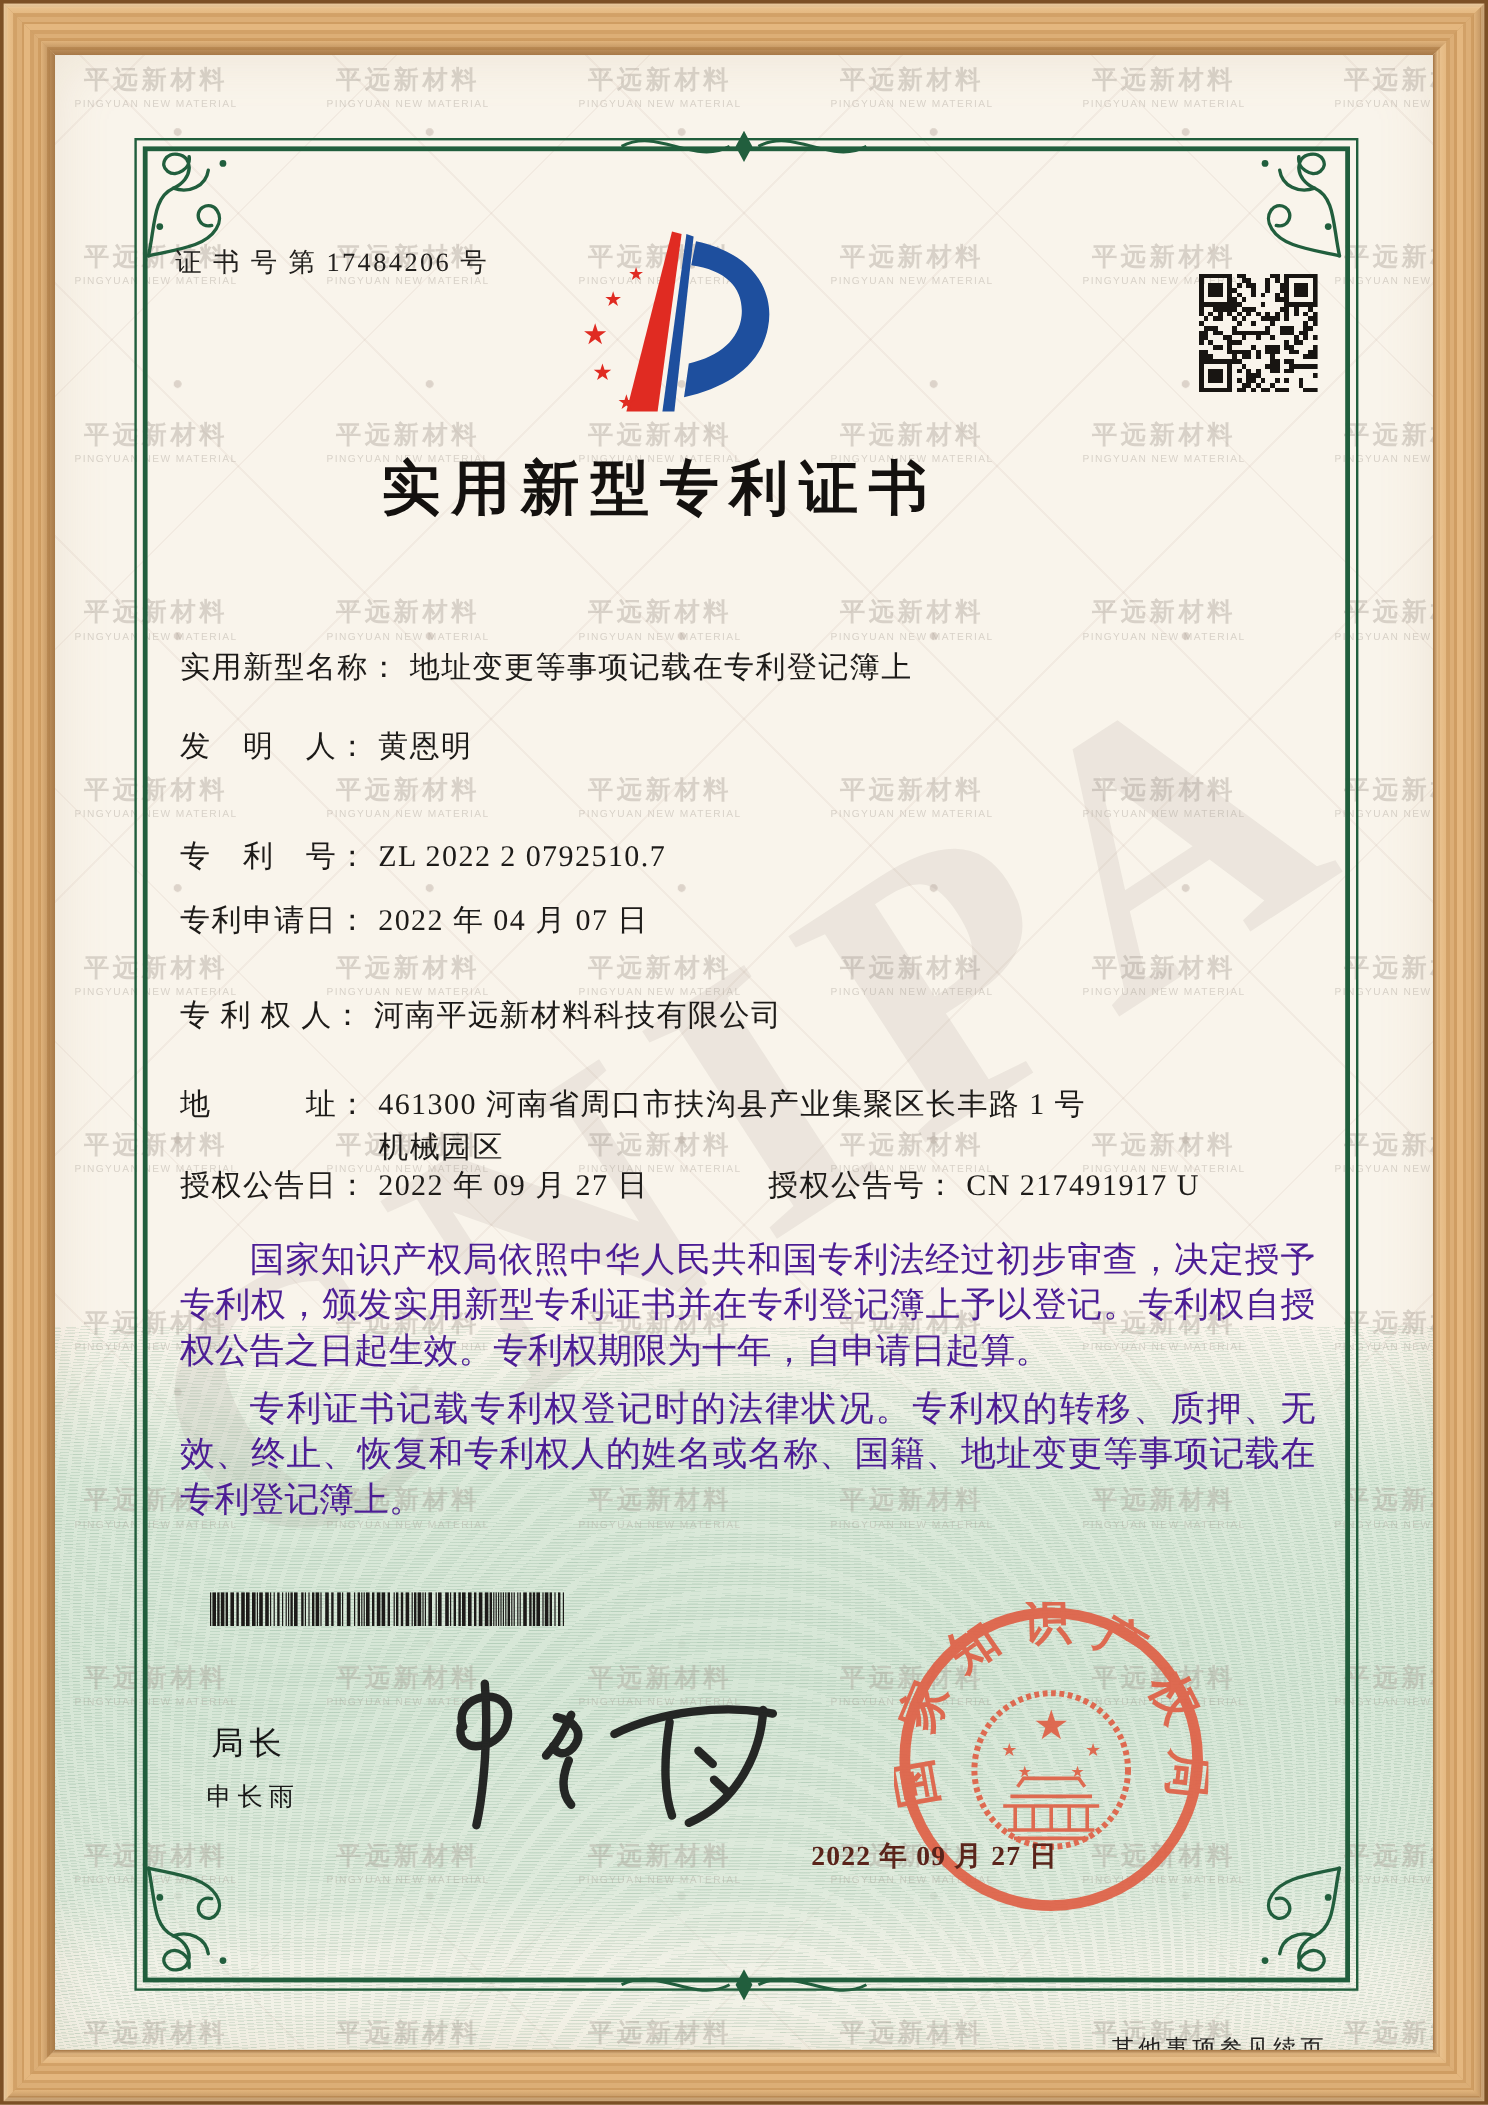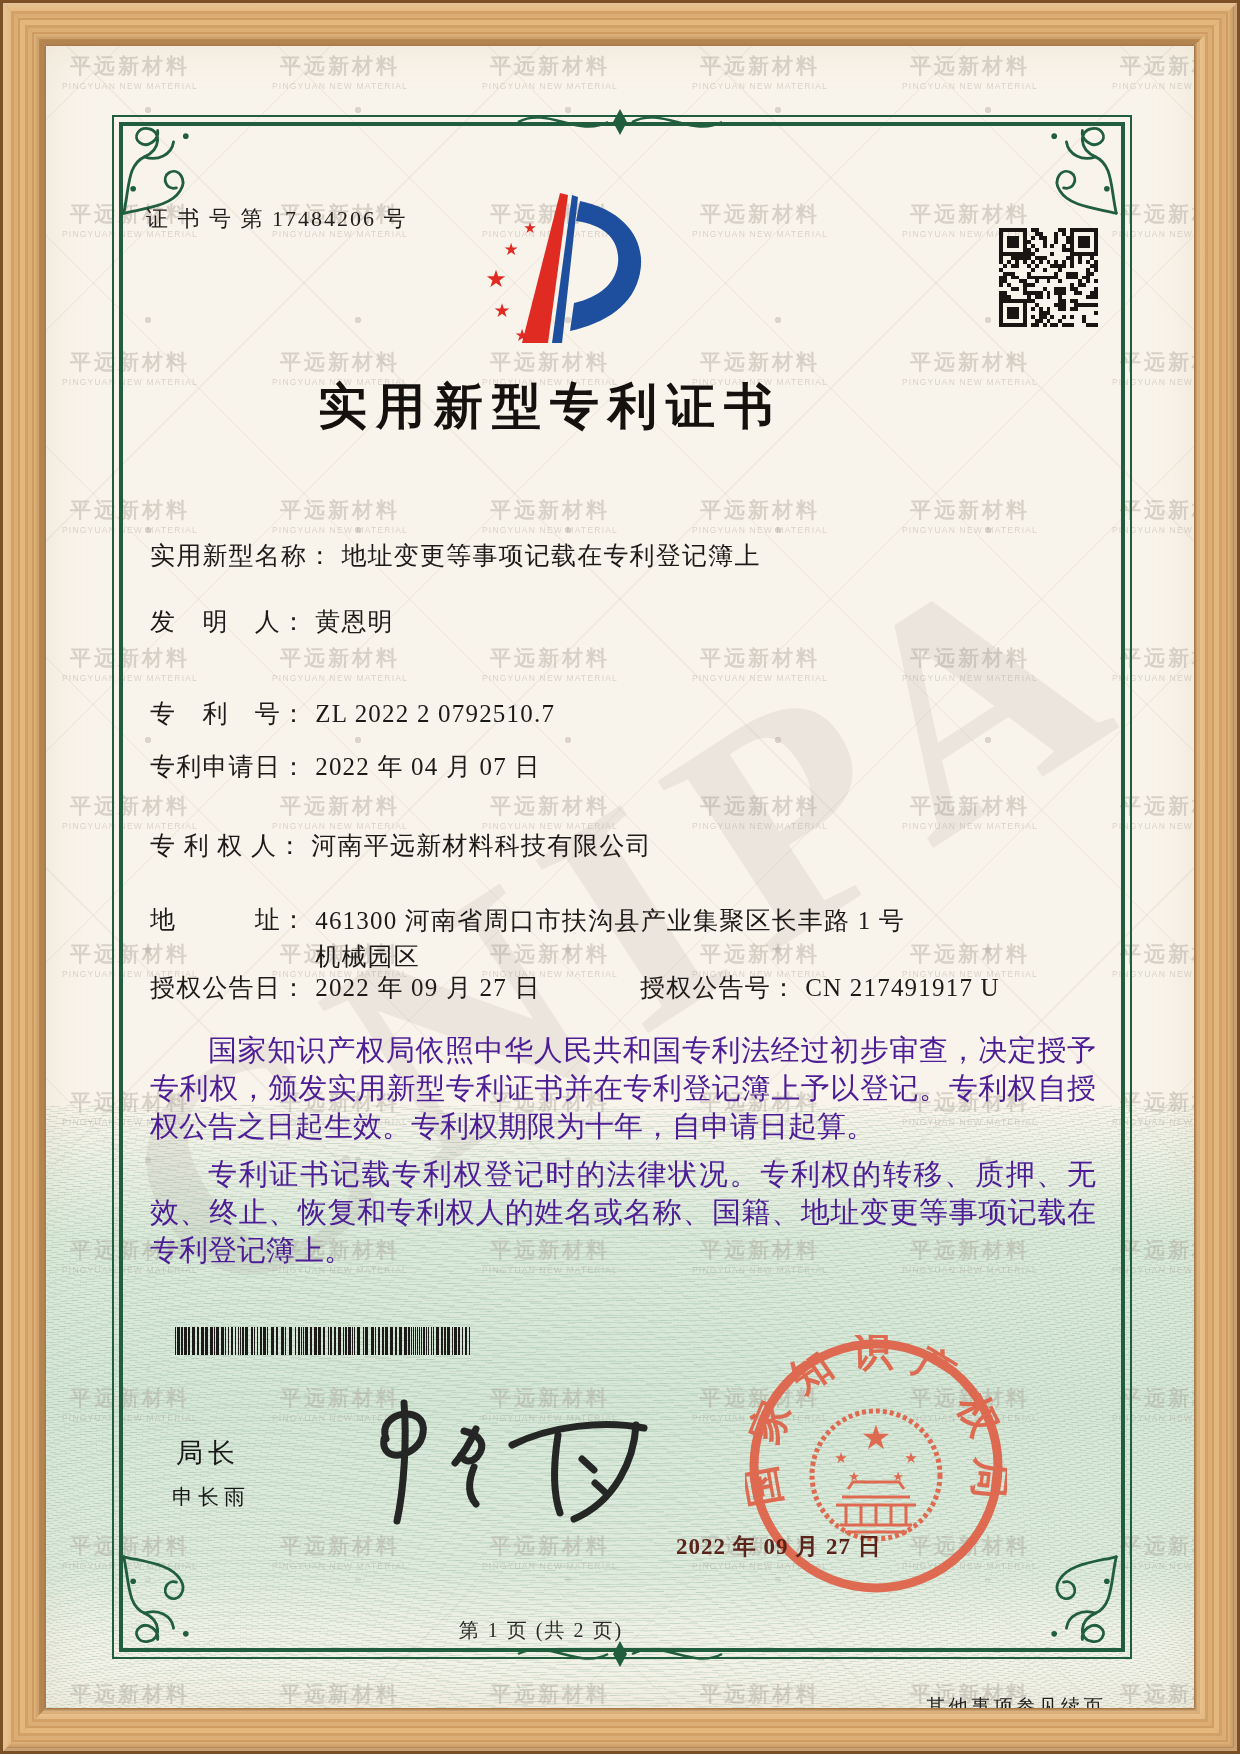--- a/index.html
+++ b/index.html
@@ -943,21 +943,20 @@
             <path d="M-40,30 L40,30"></path>
             <path d="M-30,30 V50 M-15,30 V50 M0,30 V50 M15,30 V50 M30,30 V50"></path>
             <path d="M-36,50 L36,50"></path>
             <path d="M-31,57 L31,57"></path>
           </g>
         </g>
       </svg>
     </div>
     <div class="abs seal-date">2022 年 09 月 27 日</div>
 
-    <div class="abs page-info">第 1 页 (共 2 页)</div>
     <div class="abs cont-note">其他事项参见续页</div>
   </div>
 
   <div class="wood wood-h top"></div>
   <div class="wood wood-h bottom"></div>
   <div class="wood wood-v left"></div>
   <div class="wood wood-v right"></div>
 </div>
 
 </body></html>

